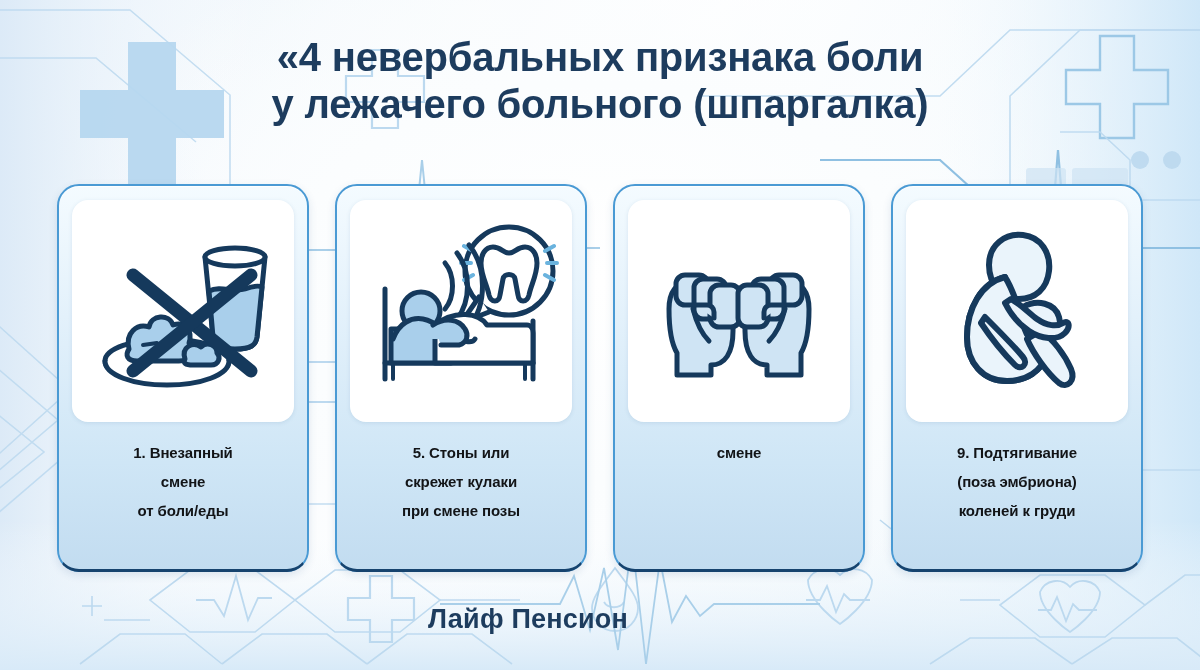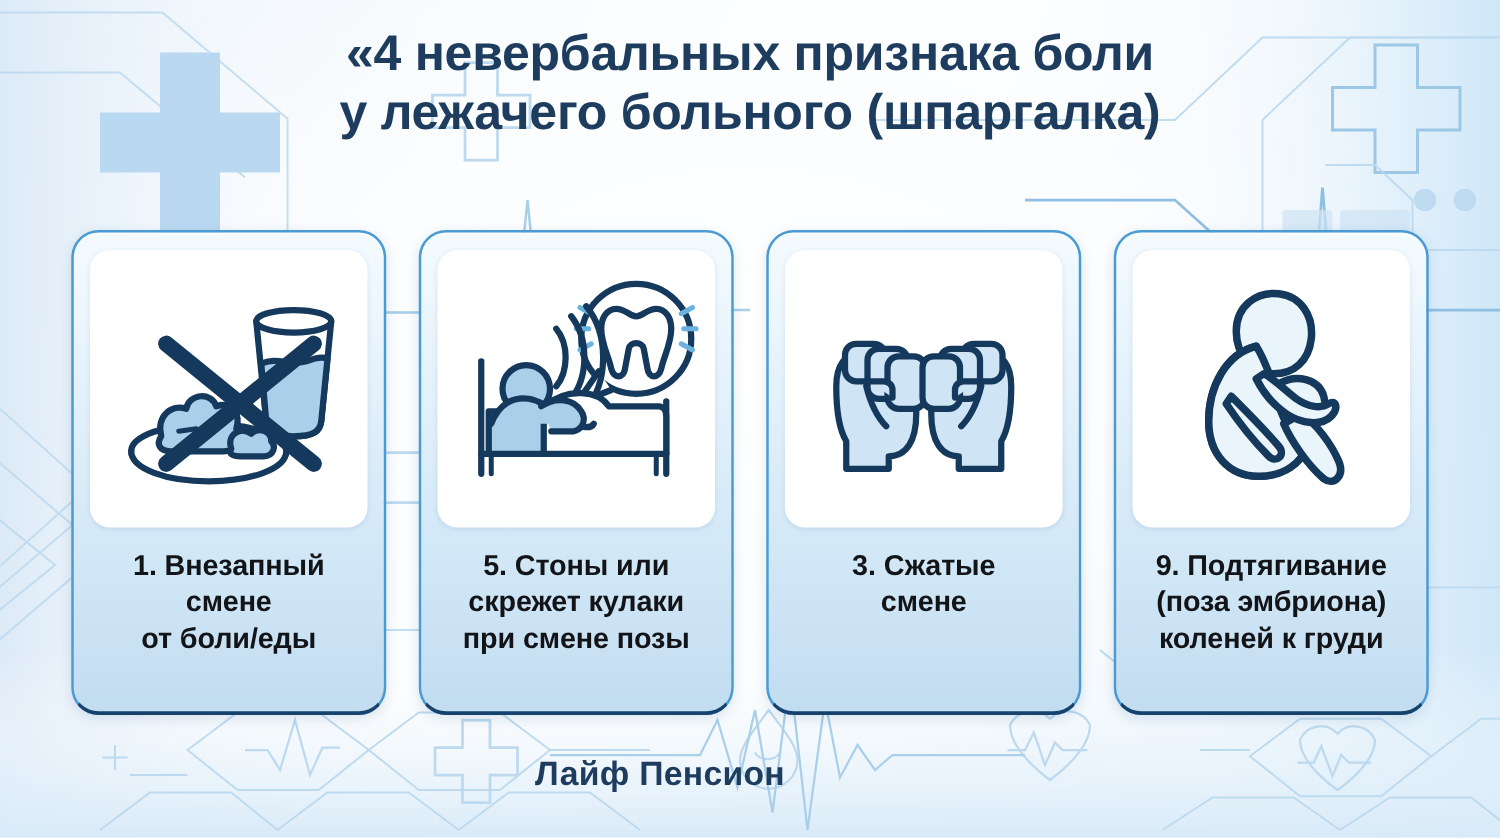--- a/index.html
+++ b/index.html
@@ -11,21 +11,21 @@
   #stage{
     position:relative;width:1200px;height:670px;overflow:hidden;
     background:
       radial-gradient(ellipse 820px 520px at 50% 42%, #ffffff 0%, #fbfdfe 38%, rgba(240,247,252,0) 72%),
       linear-gradient(115deg,#eaf3fb 0%,#f6fafd 22%,#ffffff 48%,#f3f9fd 74%,#dceefa 100%);
   }
   .bg-svg{position:absolute;left:0;top:0;width:1200px;height:670px;pointer-events:none;}
 
   
   #title{
-    position:absolute;left:0;top:20px;width:1200px;
+    position:absolute;left:0;top:34px;width:1200px;
     text-align:center;z-index:5;
   }
   #title .ln{
     display:block;
     color:#1d3c5e;
     font-weight:bold;
     font-size:40px;
     line-height:47px;
     letter-spacing:-0.2px;
   }
@@ -60,21 +60,21 @@
     display:flex;align-items:center;justify-content:center;
     overflow:hidden;
   }
   .icon-panel svg{display:block;}
   .caption{
     margin-top:16px;
     width:232px;
     text-align:center;
     color:#121417;
     font-weight:bold;
-    font-size:23px;
+    font-size:15px;
     line-height:29px;
     letter-spacing:-0.1px;
   }
   .caption .cl{display:block;white-space:nowrap;}
 
   
   #footer{
     position:absolute;left:0;top:604px;width:1056px;text-align:center;z-index:5;
   }
   #footer span{
@@ -294,21 +294,20 @@
               <path d="M44 62 h14 a9 9 0 0 1 9 9 v12 a9 9 0 0 1 -9 9 h-14 a9 9 0 0 1 -9 -9 v-12 a9 9 0 0 1 9 -9 Z"></path>
               <path d="M62 66 h14 a9 9 0 0 1 9 9 v22 a9 9 0 0 1 -9 9 h-14 a9 9 0 0 1 -9 -9 v-22 a9 9 0 0 1 9 -9 Z"></path>
               <path d="M78 72 h12 a9 9 0 0 1 9 9 v24 a9 9 0 0 1 -9 9 h-12 a9 9 0 0 1 -9 -9 v-24 a9 9 0 0 1 9 -9 Z"></path>
               <path d="M54 92 L66 92 a7 7 0 0 1 7 7 v6"></path>
               <path d="M52 96 C56 112 62 122 68 128" fill="none"></path>
             </g>
           </g>
         </svg>
       </div>
       <div class="caption">
-        <span class="cl">3. Сжатые</span>
         <span class="cl">смене</span>
       </div>
     </div>
 
     <div class="card">
       <div class="icon-panel">
         <svg width="196" height="196" viewBox="0 0 196 196">
           <g fill="#eaf4fb" stroke="#15395c" stroke-width="6" stroke-linejoin="round" stroke-linecap="round">
 
             <path d="M70 52 C70 32 86 20 104 22 C122 24 132 40 130 58 C128 76 116 86 100 86 C84 86 70 72 70 52 Z"></path>

